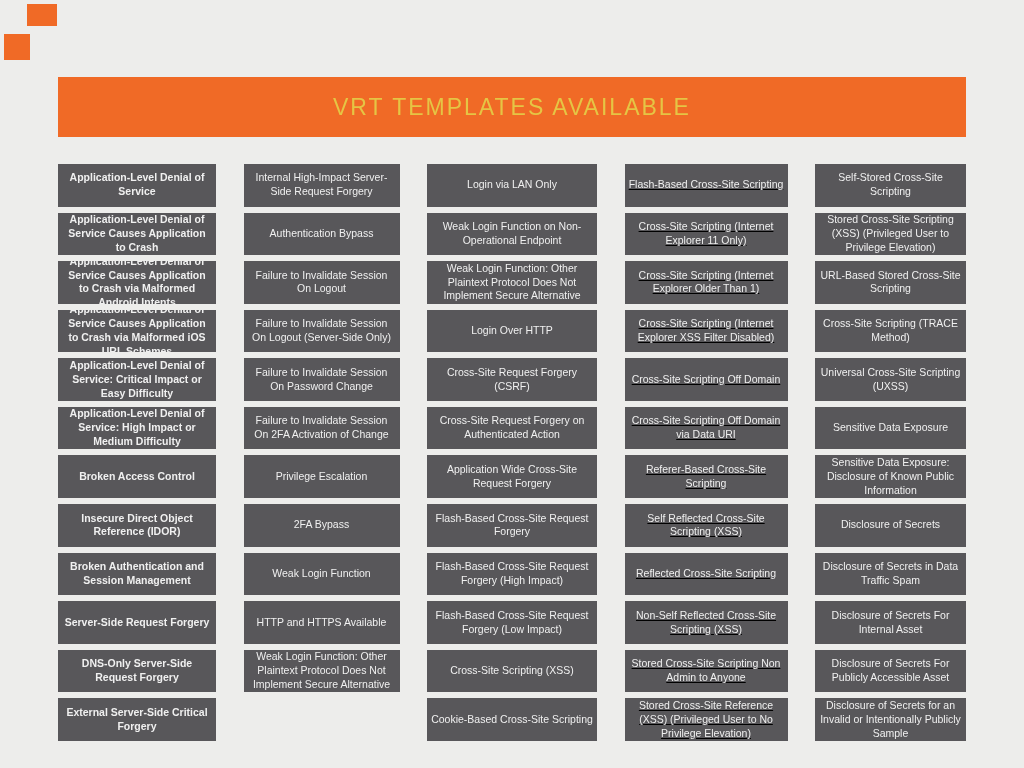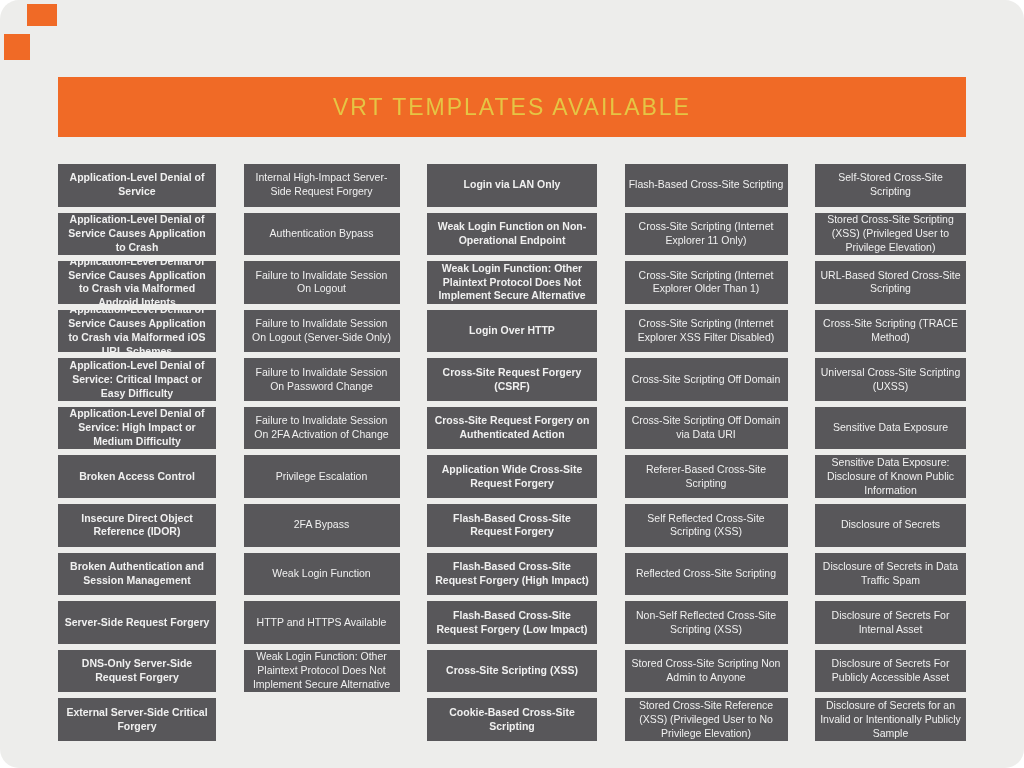--- a/index.html
+++ b/index.html
@@ -5,21 +5,20 @@
   html, body { margin: 0; padding: 0; }
   body {
     width: 1024px; height: 768px;
     font-family: "Liberation Sans", "DejaVu Sans", sans-serif;
     overflow: hidden;
   }
   .page {
     position: relative;
     width: 1024px; height: 768px;
     background: var(--page-bg, #EDEDEB);
-    border-radius: 19px;
   }
   .decor-square {
     position: absolute;
     background: var(--accent, #F06A26);
   }
   .decor-square.a { left: 27px; top: 4px;  width: 30px; height: 22px; }
   .decor-square.b { left: 4px;  top: 34px; width: 26px; height: 26px; }
   .banner {
     position: absolute;
     left: 58px; top: 77px;
@@ -41,22 +40,22 @@
     display: flex;
     justify-content: space-between;
   }
   .col {
     display: grid;
     grid-template-rows: repeat(12, 1fr);
     row-gap: 6px;
   }
   .col:nth-child(1) { width: 158px; font-weight: bold; }
   .col:nth-child(2) { width: 156px; }
-  .col:nth-child(3) { width: 170px; font-weight: bold; }
-  .col:nth-child(4) { width: 163px; }
+  .col:nth-child(3) { width: 170px; }
+  .col:nth-child(4) { width: 163px; text-decoration: underline; }
   .col:nth-child(5) { width: 151px; }
   .vrt-btn {
     background: var(--btn-bg, #58575A);
     color: var(--btn-text, #F0F0F0);
     display: flex; align-items: center; justify-content: center;
     text-align: center;
     font-size: 10.5px;
     line-height: 1.32;
     padding: 1px 4px;
     box-sizing: border-box;

